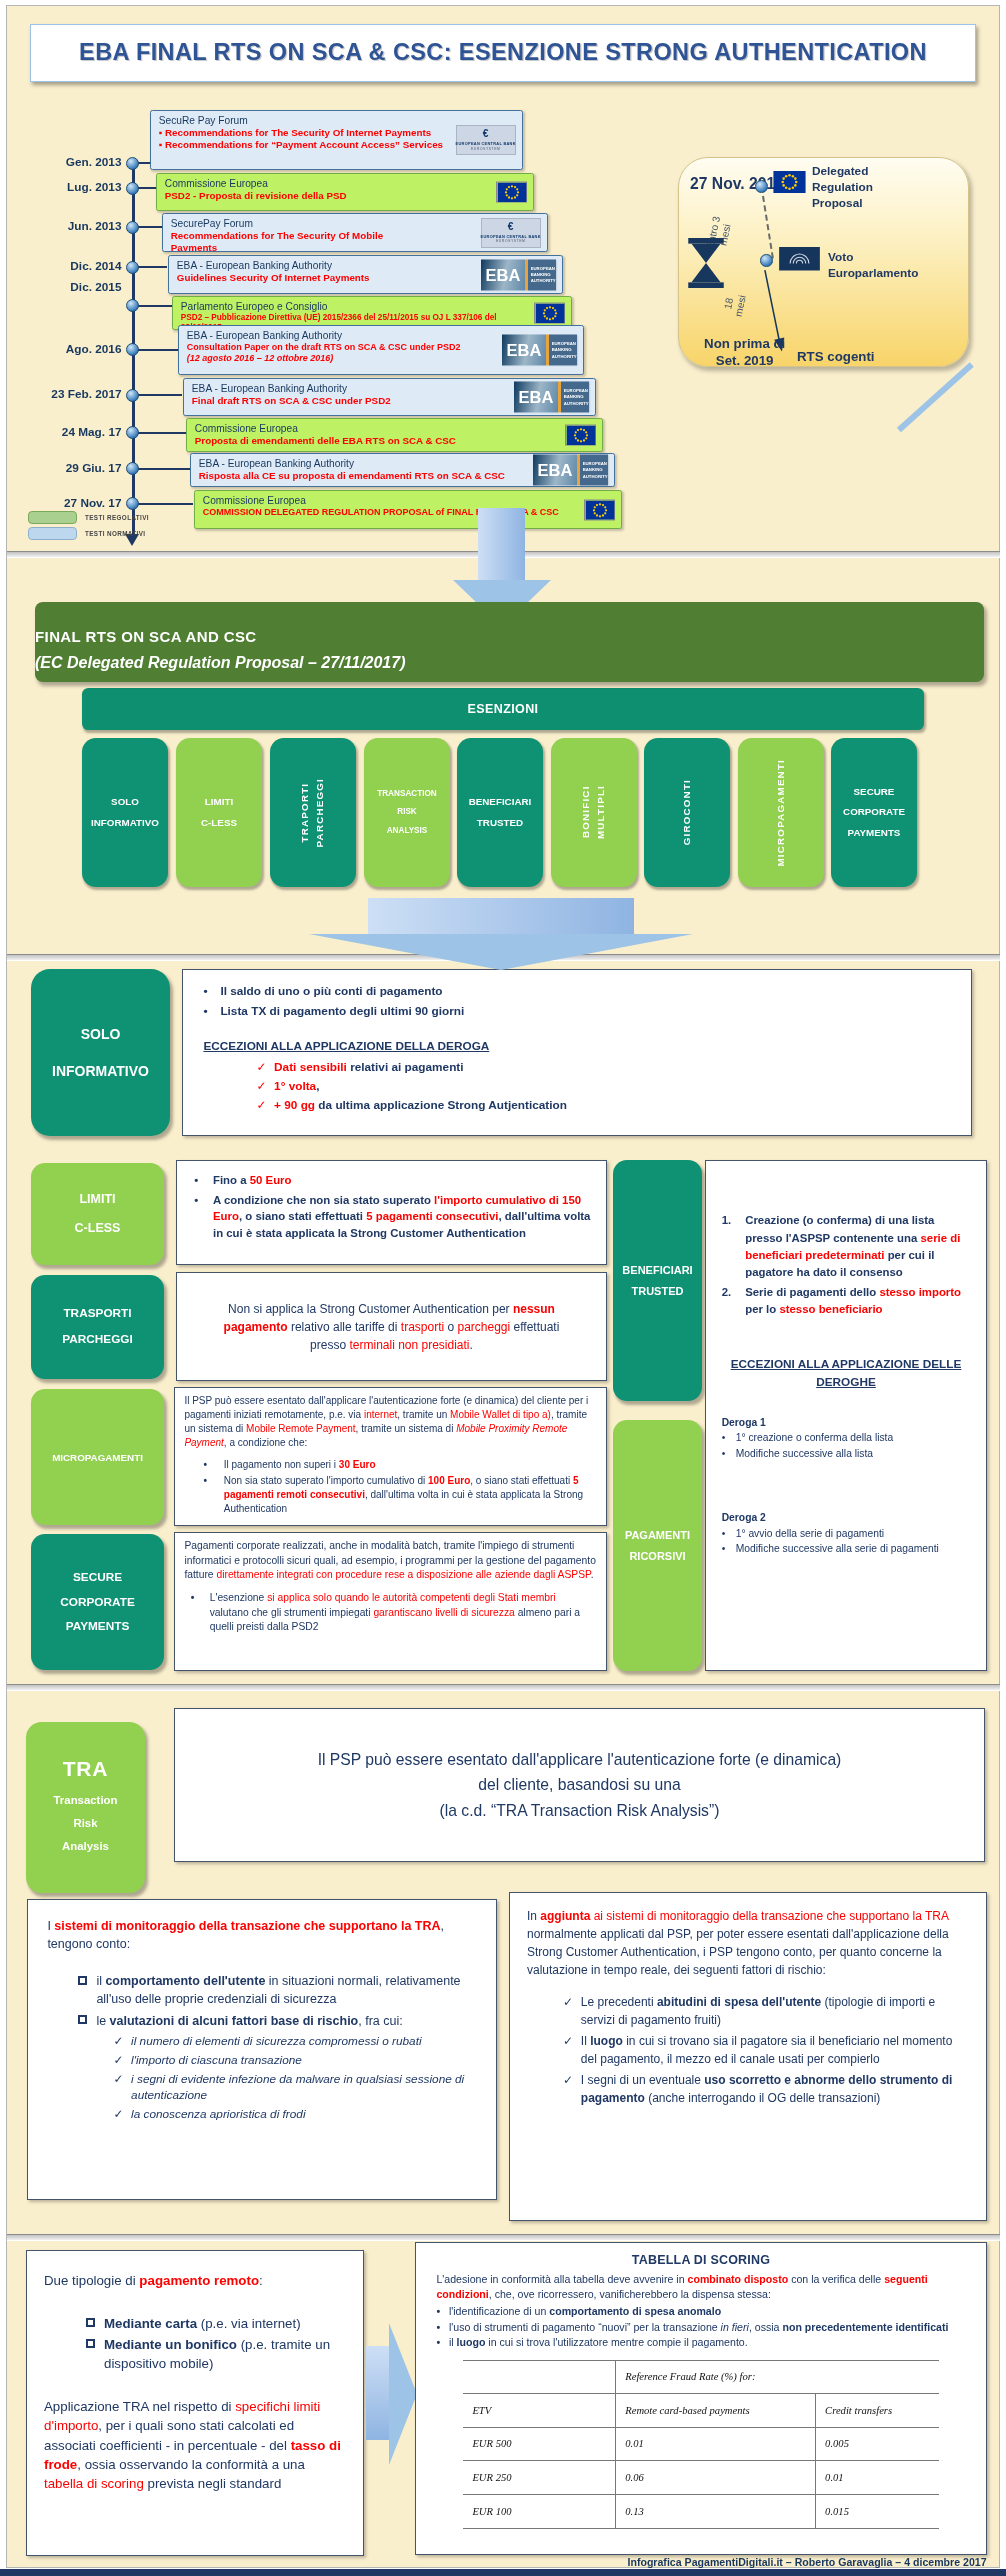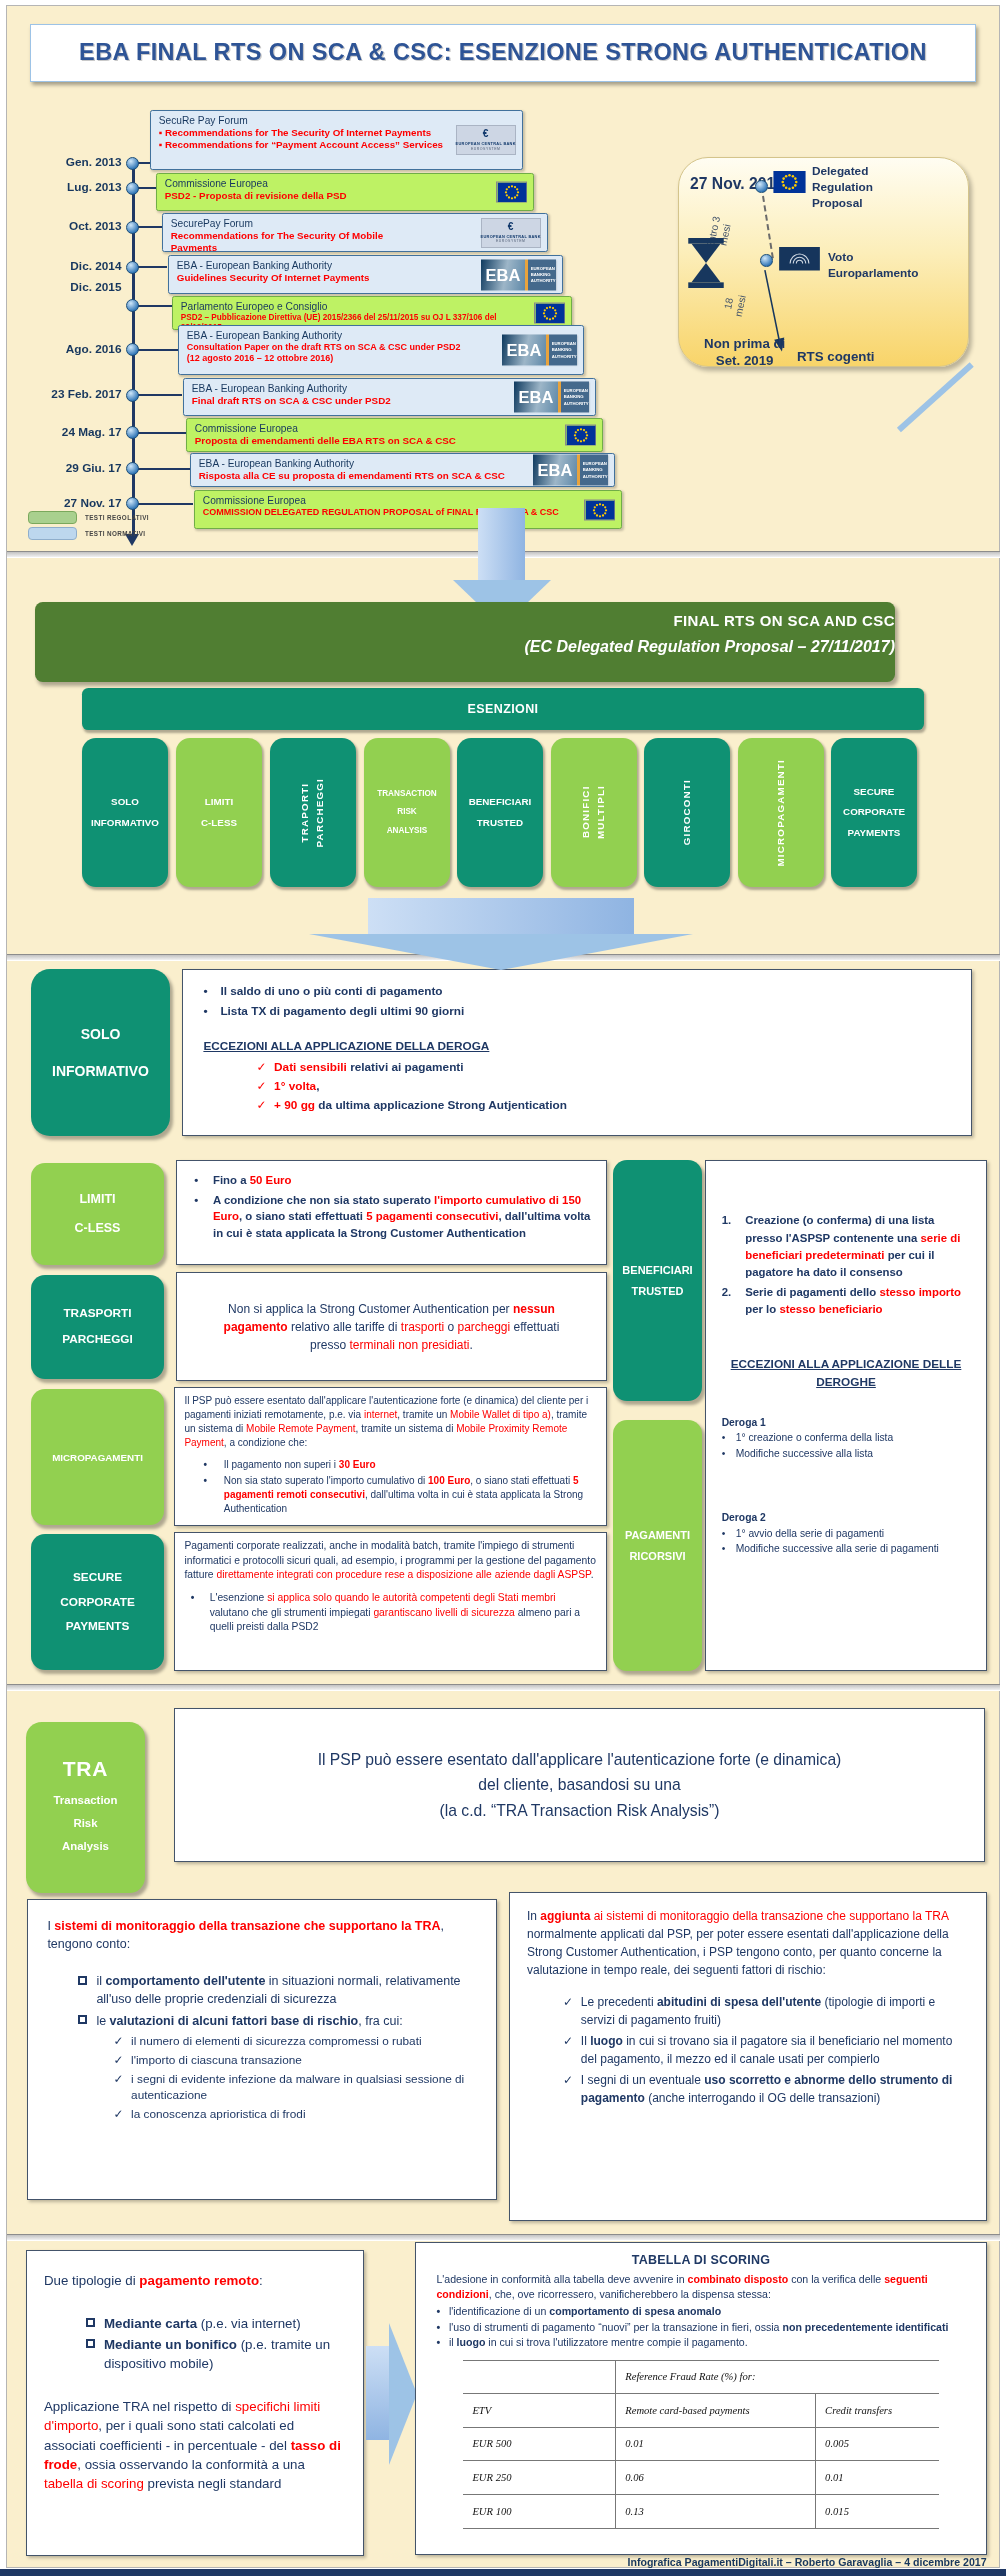--- a/index.html
+++ b/index.html
@@ -2,21 +2,21 @@
 <html style="font-size:12.5px"><head>
 <meta charset="utf-8">
 <style>
   *{box-sizing:border-box;margin:0;padding:0}
   body{background:#fff;font-family:"Liberation Sans","DejaVu Sans",sans-serif}
   .page{position:relative;width:1007px;height:2576px;background:#fff;overflow:hidden}
   .sheet{position:absolute;left:6.3px;top:4.7px;width:994px;height:2563px;background:#FAEFCD;border:0.8px solid #b5b5b5}
   .sep{position:absolute;left:7px;width:993px;height:7px;background:linear-gradient(#c2c2c2,#f1f1f1);border-top:0.8px solid #8c8c8c;border-bottom:0.8px solid #fff;z-index:1}
   .r{color:#FE0000}
   .b{font-weight:bold}
-  .i{}
+  .i{font-style:italic}
   .u{text-decoration:underline}
   .pre{white-space:pre-line}
 
   
   .title-box{position:absolute;left:30px;top:23.5px;width:946px;height:58px;background:#fff;border:1.6px solid #9DC3E6;box-shadow:2.4px 3.1px 3.9px rgba(0,0,0,.35);display:flex;align-items:center;justify-content:center;z-index:2}
   .title-text{font-size:23.5px;font-weight:bold;color:#2E5496;text-shadow:1.2px 1.2px 0 #c9c9c9;letter-spacing:0.4px}
 
   
   .tl-line{position:absolute;left:132px;top:161px;width:3.1px;height:374px;background:#1F3864}
   .tl-arrowhead{position:absolute;left:125px;top:534px;width:0;height:0;border-left:7.8px solid transparent;border-right:7.8px solid transparent;border-top:12.5px solid #1F3864}
@@ -55,21 +55,21 @@
 
   
   .arr1-shaft{position:absolute;left:478px;top:508px;width:47px;height:74px;background:linear-gradient(90deg,#cddff5,#8FB4E2);z-index:2}
   .arr1-head{position:absolute;left:453px;top:580px;width:0;height:0;border-left:49px solid transparent;border-right:49px solid transparent;border-top:47px solid #9DC3E6;z-index:2}
   .arr2-shaft{position:absolute;left:368px;top:898px;width:266px;height:36px;background:linear-gradient(90deg,#cddff5,#8FB4E2);z-index:2}
   .arr2-head{position:absolute;left:309px;top:934px;width:0;height:0;border-left:192px solid transparent;border-right:192px solid transparent;border-top:36px solid #9DC3E6;z-index:2}
   .arr3-shaft{position:absolute;left:366px;top:2346px;width:23.5px;height:94px;background:linear-gradient(#cddff5,#8FB4E2)}
   .arr3-head{position:absolute;left:389px;top:2323px;width:0;height:0;border-top:71px solid transparent;border-bottom:71px solid transparent;border-left:28px solid #9DC3E6}
 
   
-  .hdr-green{position:absolute;left:35px;top:602px;width:860px;height:80px;background:#507E32;border-radius:7.8px;box-shadow:2.4px 3.1px 3.9px rgba(0,0,0,.3);color:#fff;text-align:right;z-index:3;padding-top:10px}
+  .hdr-green{position:absolute;left:35px;top:602px;width:949px;height:80px;background:#507E32;border-radius:7.8px;box-shadow:2.4px 3.1px 3.9px rgba(0,0,0,.3);color:#fff;text-align:left;z-index:3;padding-top:26px}
   .hdr-l1{font-size:15px;font-weight:bold;letter-spacing:0.4px}
   .hdr-l2{font-size:16px;font-weight:bold;font-style:italic;margin-top:9.4px}
   .esen-bar{position:absolute;left:82px;top:688px;width:842px;height:42px;background:#0E9070;border-radius:6.3px;color:#fff;font-weight:bold;font-size:12.5px;display:flex;align-items:center;justify-content:center;box-shadow:1.6px 2.4px 2.4px rgba(0,0,0,.3);letter-spacing:0.4px}
   .col{position:absolute;top:738px;width:86px;height:149px;border-radius:14px;color:#fff;font-weight:bold;display:flex;align-items:center;justify-content:center;text-align:center;box-shadow:1.6px 2.4px 2.4px rgba(0,0,0,.3)}
   .col.teal{background:#0F9173}
   .col.green{background:#92D050}
   .col .lbl{font-size:9.8px;line-height:2.1;white-space:pre-line}
   .col.vert .lbl{writing-mode:vertical-rl;transform:rotate(180deg);letter-spacing:1.2px;line-height:1.5}
   .col .lbl.sm{font-size:8.2px;line-height:2.2}
 
@@ -102,21 +102,21 @@
 
   <div class="title-box">
     <div class="title-text">EBA FINAL RTS ON SCA &amp; CSC: ESENZIONE STRONG AUTHENTICATION</div>
   </div>
 
   <div class="tl-line"></div>
   <div class="tl-arrowhead"></div>
 
   <div class="tl-date" style="top:155px">Gen. 2013</div>
   <div class="tl-date" style="top:180px">Lug. 2013</div>
-  <div class="tl-date" style="top:219px">Oct. 2013</div>
+  <div class="tl-date" style="top:219px">Jun. 2013</div>
   <div class="tl-date" style="top:259px">Dic. 2014</div>
   <div class="tl-date" style="top:280px">Dic. 2015</div>
   <div class="tl-date" style="top:342px">Ago. 2016</div>
   <div class="tl-date" style="top:387px">23 Feb. 2017</div>
   <div class="tl-date" style="top:425px">24 Mag. 17</div>
   <div class="tl-date" style="top:461px">29 Giu. 17</div>
   <div class="tl-date" style="top:496px">27 Nov. 17</div>
 
   <div class="tl-dot" style="top:157px"></div>
   <div class="tl-dot" style="top:182px"></div>

